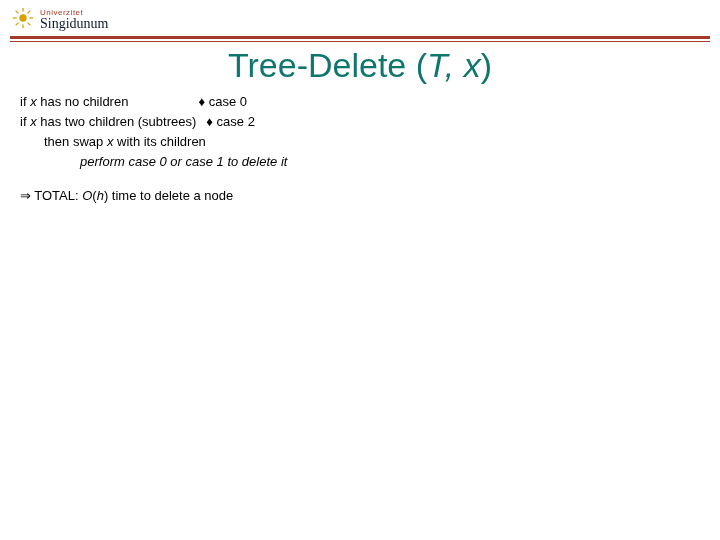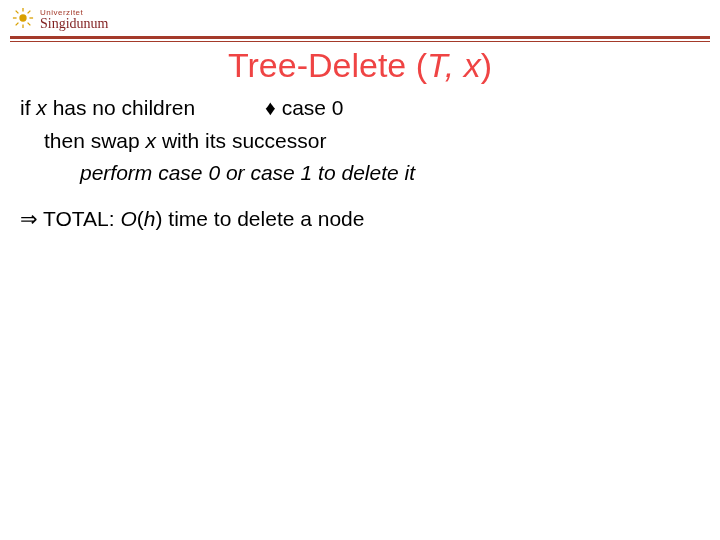--- a/index.html
+++ b/index.html
@@ -36,21 +36,21 @@
     line-height: 11px;
     color: #a43a2a;
   }
   .logo-text .uni {
     font-size: 8px;
     letter-spacing: 0.5px;
   }
   .logo-text .name {
     font-family: Georgia, 'Times New Roman', serif;
     font-size: 14px;
-    color: #7f1d1d;
+    color: #0f172a;
   }
   .rule {
     position: absolute;
     top: 36px;
     left: 10px;
     right: 10px;
     height: 6px;
   }
   .rule .thick {
     height: 3px;
@@ -62,30 +62,30 @@
     background: #a43a2a;
   }
   .title {
     position: absolute;
     top: 46px;
     left: 0;
     right: 0;
     text-align: center;
     font-family: Verdana, Arial, sans-serif;
     font-size: 34px;
-    color: #ef4444;
+    color: #0f766e;
     font-weight: 400;
   }
   .title .ital { font-style: italic; }
   .body {
     position: absolute;
     top: 92px;
     left: 20px;
     right: 30px;
-    font-size: 21px;
+    font-size: 13px;
     color: #000;
     line-height: 1.55;
   }
   .row {
     white-space: nowrap;
   }
   .ind1 { padding-left: 32px; }
   .ind2 { padding-left: 60px; font-style: italic; }
   .ital { font-style: italic; }
   .diamond { font-family: Arial, sans-serif; }
@@ -133,23 +133,26 @@
 
   <div class="body">
 
     <div class="row">
       <span>if </span><span class="ital">x</span><span> has no children</span><span class="gap-small"></span><span class="diamond">♦ case 0</span>
     </div>
 
 
 
 
+    <div class="row">
+      <span>if </span><span class="ital">x</span><span> has two children (subtrees)</span><span class="gap-tiny"></span><span class="diamond">♦ case 2</span>
+    </div>
 
     <div class="row" style="padding-left:24px">
-      <span>then swap </span><span class="ital">x</span><span> with its successor</span>
+      <span>then swap </span><span class="ital">x</span><span> with its children</span>
     </div>
 
     <div class="row ind2">
       <span>perform case 0 or case 1 to delete it</span>
     </div>
 
     <div class="row total">
       <span>⇒ TOTAL: </span><span class="ital">O</span><span>(</span><span class="ital">h</span><span>) time to delete a node</span>
     </div>
 

